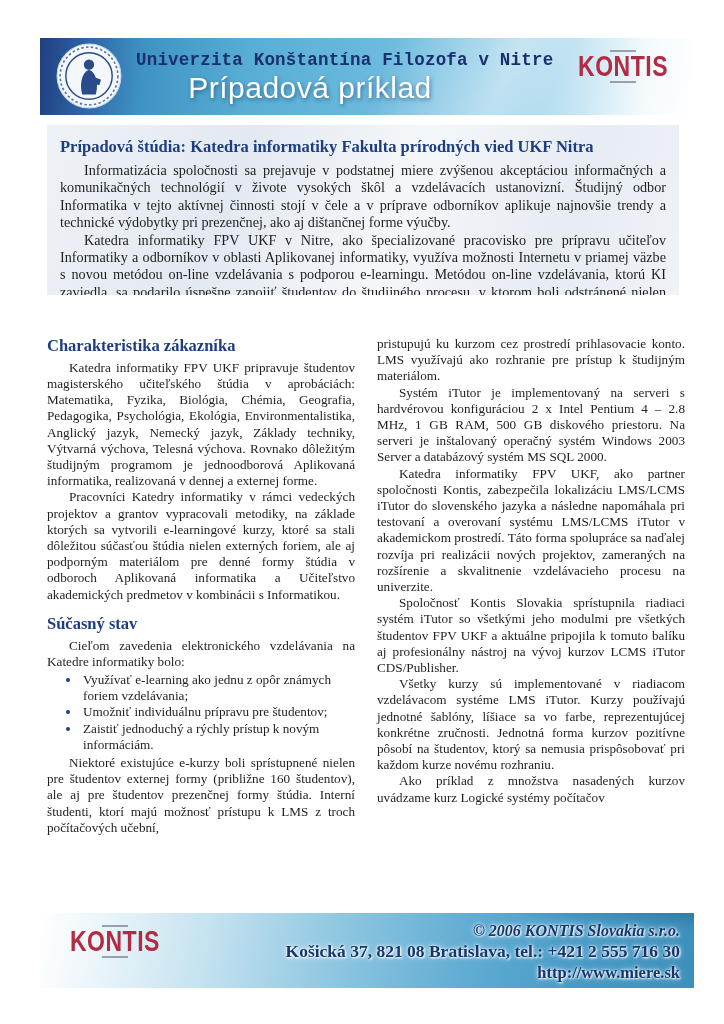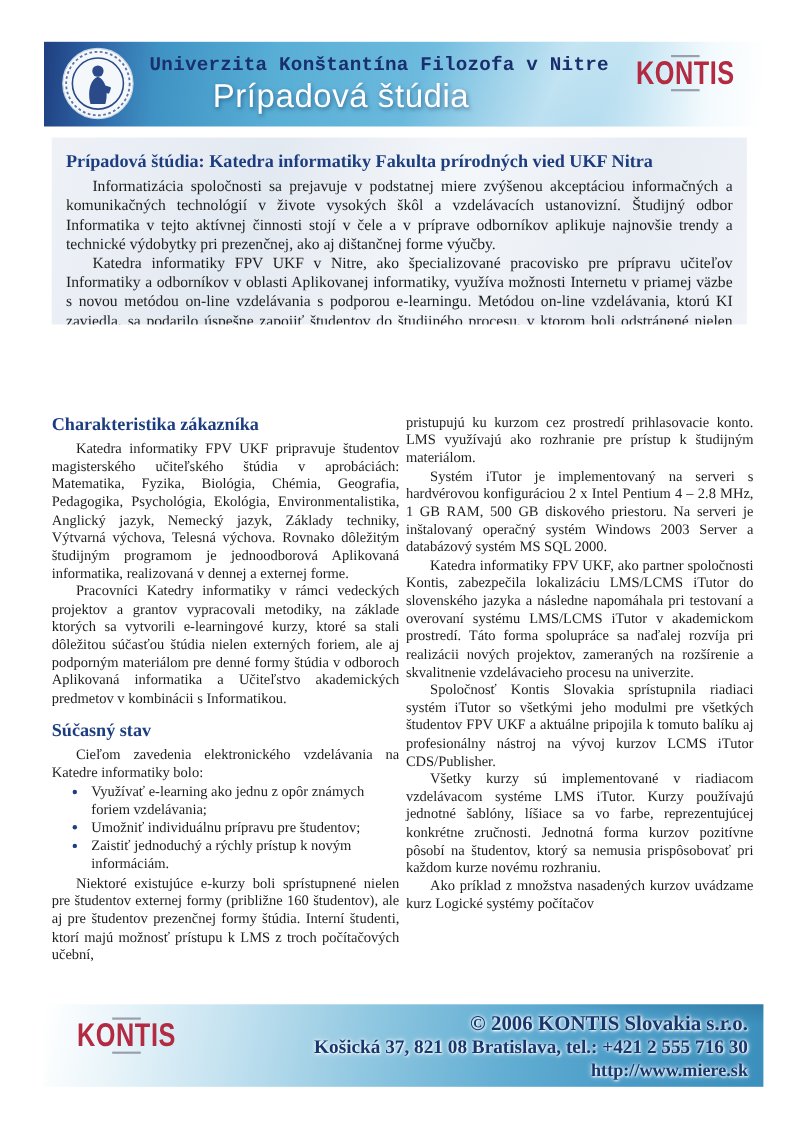--- a/index.html
+++ b/index.html
@@ -36,22 +36,22 @@
   
   .intro{
     position:absolute;left:47px;top:125px;width:632px;height:170px;box-sizing:border-box;
     padding:12px 13px 0 13px;overflow:hidden;
     background:linear-gradient(110deg,#eef2f7 0%,#e3e9f1 30%,#f4f7fa 55%,#e7ecf3 80%,#eff3f8 100%);
   }
   .intro-title{font-size:16.5px;font-weight:bold;color:#1c3d80;margin:0 0 5px 0;}
   .intro p{margin:0;text-indent:24px;font-size:14.2px;line-height:17.4px;text-align:justify;color:#1e1e1e;}
   
   .cols{
-    position:absolute;left:47px;top:376px;width:638px;height:552px;
-    display:flex;gap:6px;overflow:hidden;
+    position:absolute;left:47px;top:336px;width:638px;height:552px;
+    display:flex;gap:22px;overflow:hidden;
   }
   .col{width:316px;}
   .section-h{font-size:16.5px;font-weight:bold;color:#1c3d80;margin:0 0 4px 0;line-height:1.2;}
   .section-h.mt{margin-top:11px;}
   .cols p{margin:0;text-indent:22px;font-size:13.2px;line-height:16.2px;text-align:justify;color:#1e1e1e;}
   .cols p.noindent{text-indent:0;}
   ul.bullets{margin:2px 0;padding-left:34px;font-size:13.2px;line-height:16.2px;color:#1e1e1e;list-style:disc;}
   ul.bullets li{padding-left:2px;margin:0;}
   ul.bullets li::marker{color:#1c3d80;}
   
@@ -60,41 +60,41 @@
     background:
       linear-gradient(185deg, rgba(20,70,110,.28) 0%, rgba(20,70,110,0) 14%),
       linear-gradient(100deg,#ffffff 0%,#eaf5fa 10%,#c4e2f0 26%,#8dc6e0 46%,#63aed3 64%,#4a9cc8 80%,#3b8fbc 100%);
   }
   .footer-kontis{position:absolute;left:30px;top:12px;}
   .footer-text{
     position:absolute;right:14px;top:7px;text-align:right;
     color:#16366e;font-weight:bold;font-family:"Liberation Serif",serif;
     text-shadow:0 0 3px rgba(255,255,255,.95),0 0 6px rgba(255,255,255,.8),1px 1px 2px rgba(255,255,255,.9);
   }
-  .footer-text .l1{font-size:19px;line-height:21px;}
+  .footer-text .l1{font-size:16px;line-height:21px;font-style:italic;}
   .footer-text .l2{font-size:17.5px;line-height:21px;margin-left:42px;}
   .footer-text .l3{font-size:16.5px;line-height:21px;}
   .footer-text a{color:#16366e;text-decoration:none;}
 </style>
 </head>
 <body>
 
 <div class="page">
 
   <div class="banner">
     <svg class="seal" viewBox="0 0 64 64">
       <circle cx="32" cy="32" r="31" fill="#f4f8fb" stroke="#c7d6e4" stroke-width="1"></circle>
       <circle cx="32" cy="32" r="28" fill="none" stroke="#2a4a8a" stroke-width="1.6" stroke-dasharray="2.4 2.2" opacity="0.75"></circle>
       <circle cx="32" cy="32" r="22.5" fill="none" stroke="#2a4a8a" stroke-width="1.4"></circle>
       <circle cx="32" cy="21" r="5" fill="#2a4a8a"></circle>
       <path d="M32 26 C24 29 23 42 25.5 50 L38.5 50 C41 42 40 29 32 26 Z" fill="#2a4a8a"></path>
       <rect x="35" y="34" width="8" height="6" rx="1" fill="#2a4a8a" transform="rotate(18 39 37)"></rect>
     </svg>
     <div class="univ-name">Univerzita Konštantína Filozofa v Nitre</div>
-    <div class="page-title">Prípadová štúdia</div>
+    <div class="page-title">Prípadová príklad</div>
     <div class="kontis-logo header-kontis">
       <div class="kontis-bar"></div>
       <div class="kontis-word">KONTIS</div>
       <div class="kontis-bar"></div>
     </div>
   </div>
 
   <div class="intro">
     <div class="intro-title">Prípadová štúdia: Katedra informatiky Fakulta prírodných vied UKF Nitra</div>
     <p>Informatizácia spoločnosti sa prejavuje v podstatnej miere zvýšenou akceptáciou informačných a komunikačných technológií v živote vysokých škôl a vzdelávacích ustanovizní. Študijný odbor Informatika v tejto aktívnej činnosti stojí v čele a v príprave odborníkov aplikuje najnovšie trendy a technické výdobytky pri prezenčnej, ako aj dištančnej forme výučby.</p>

